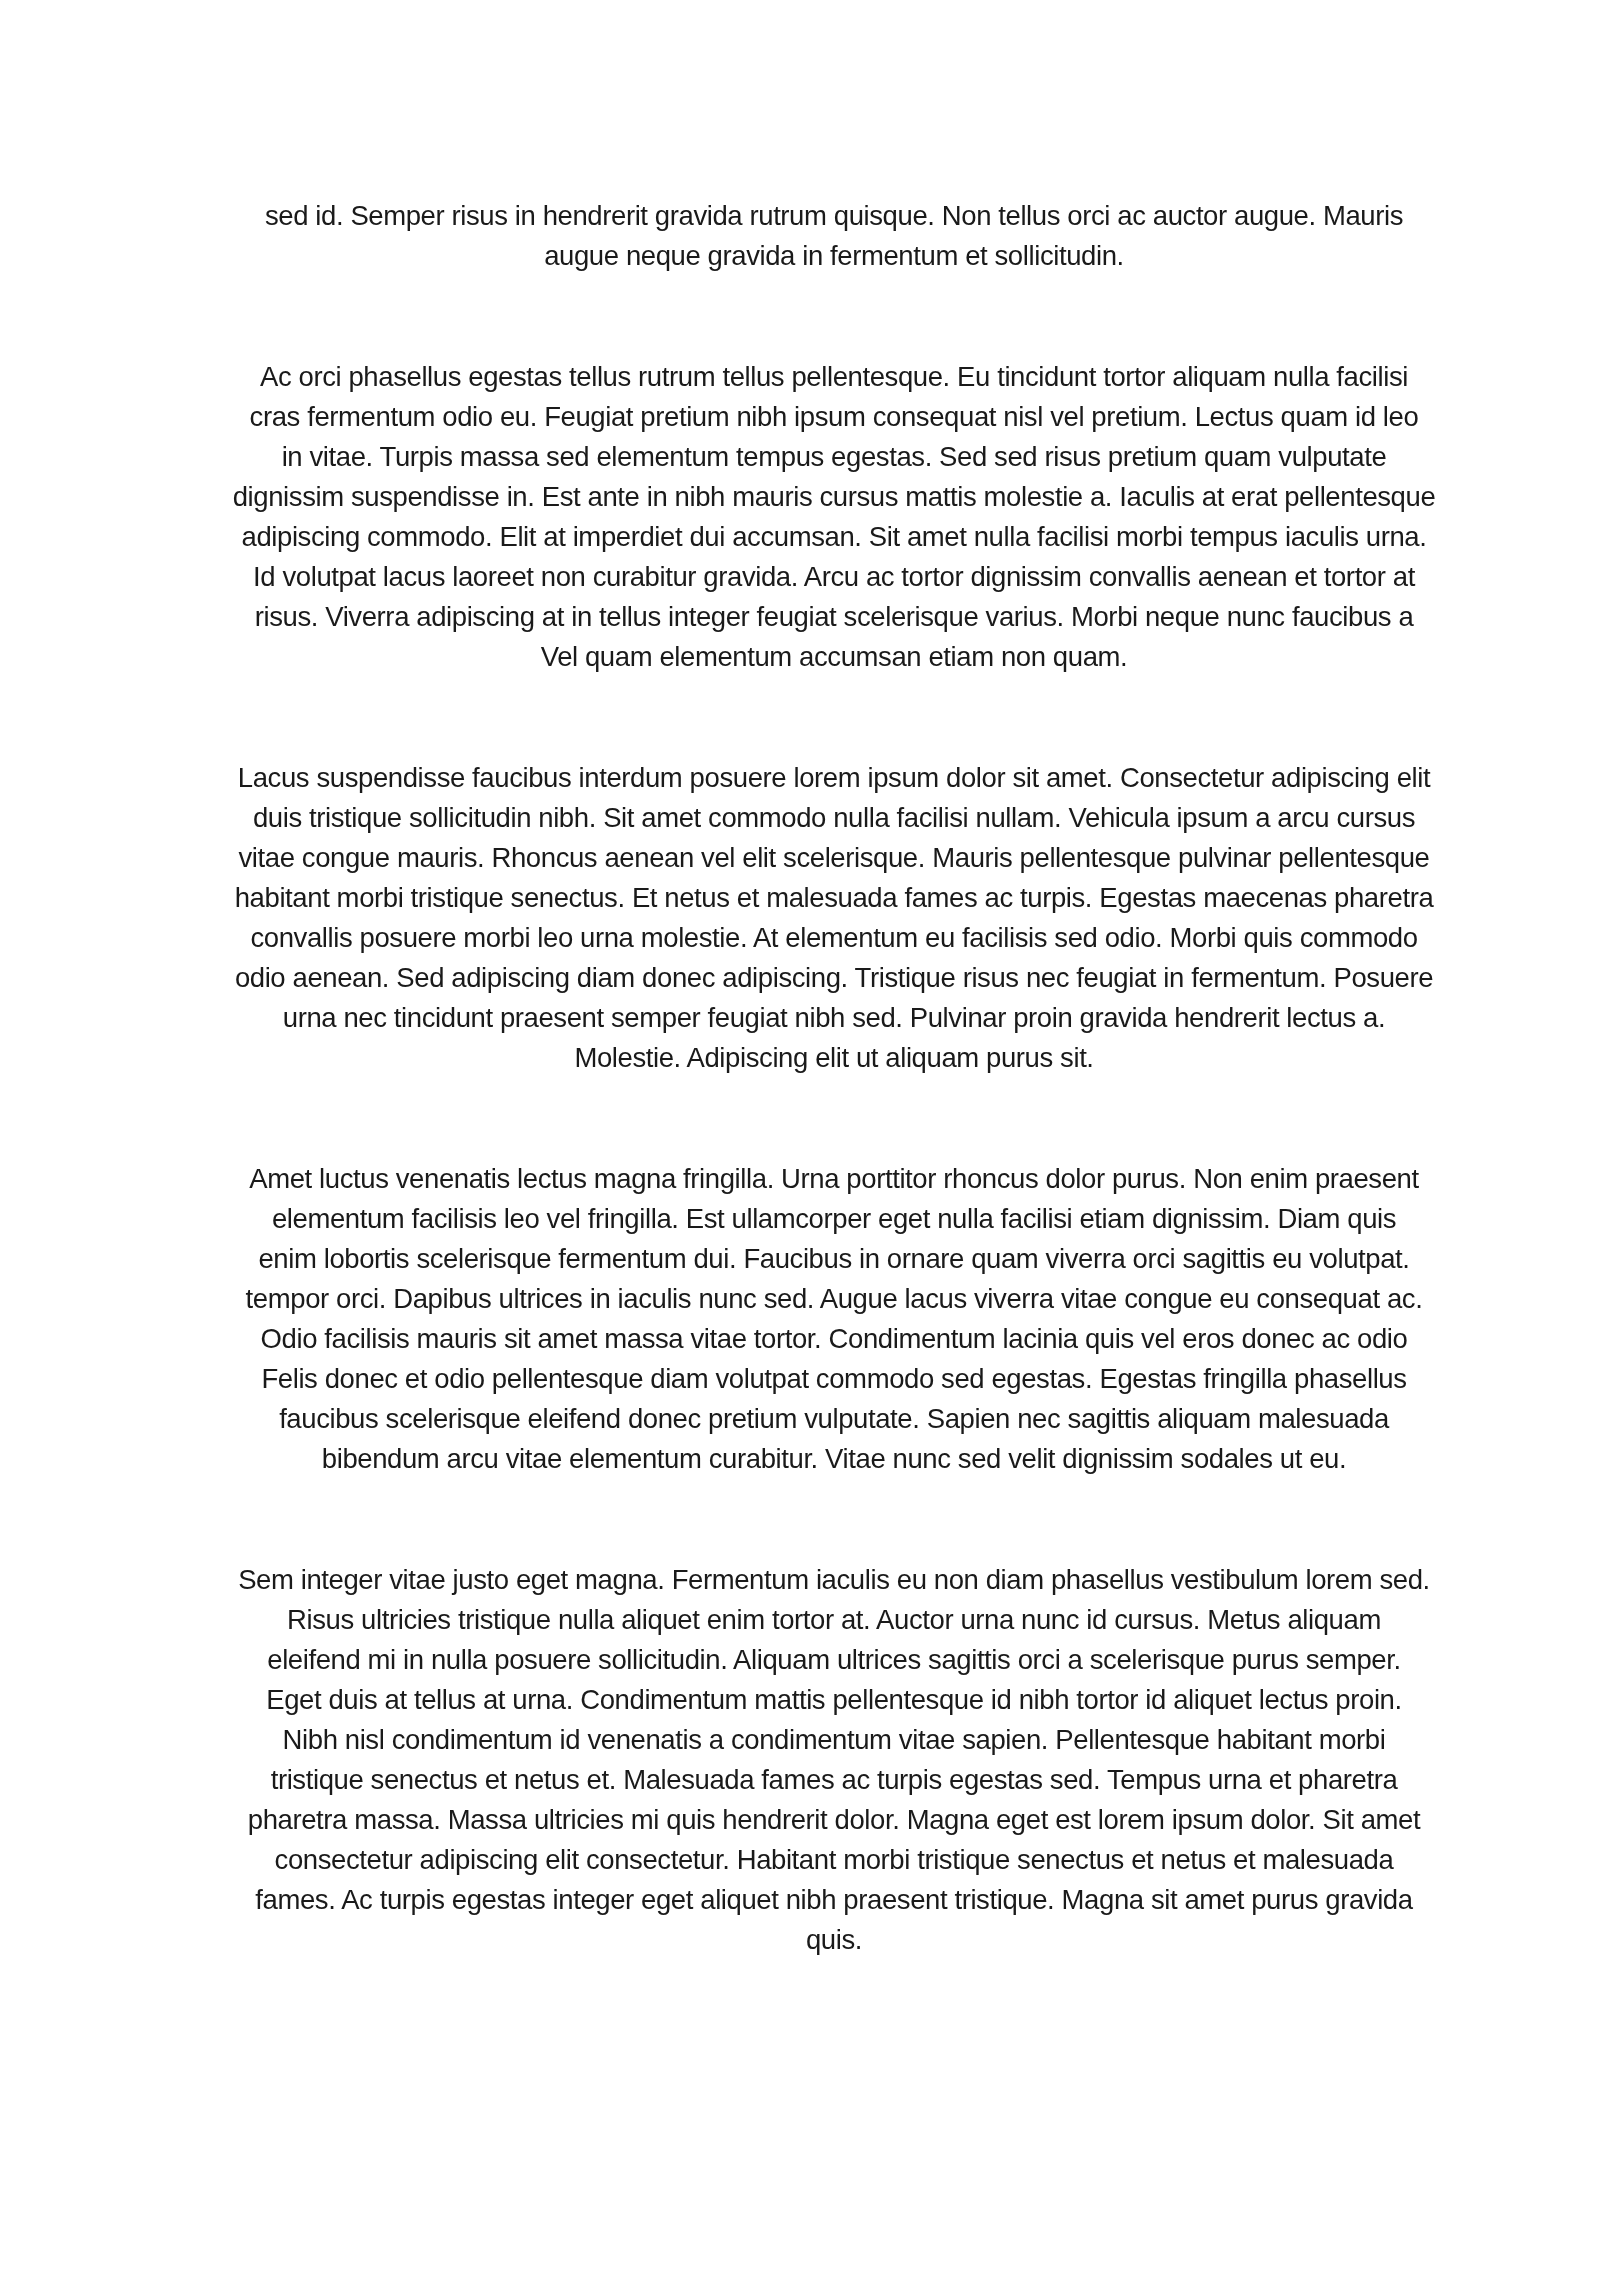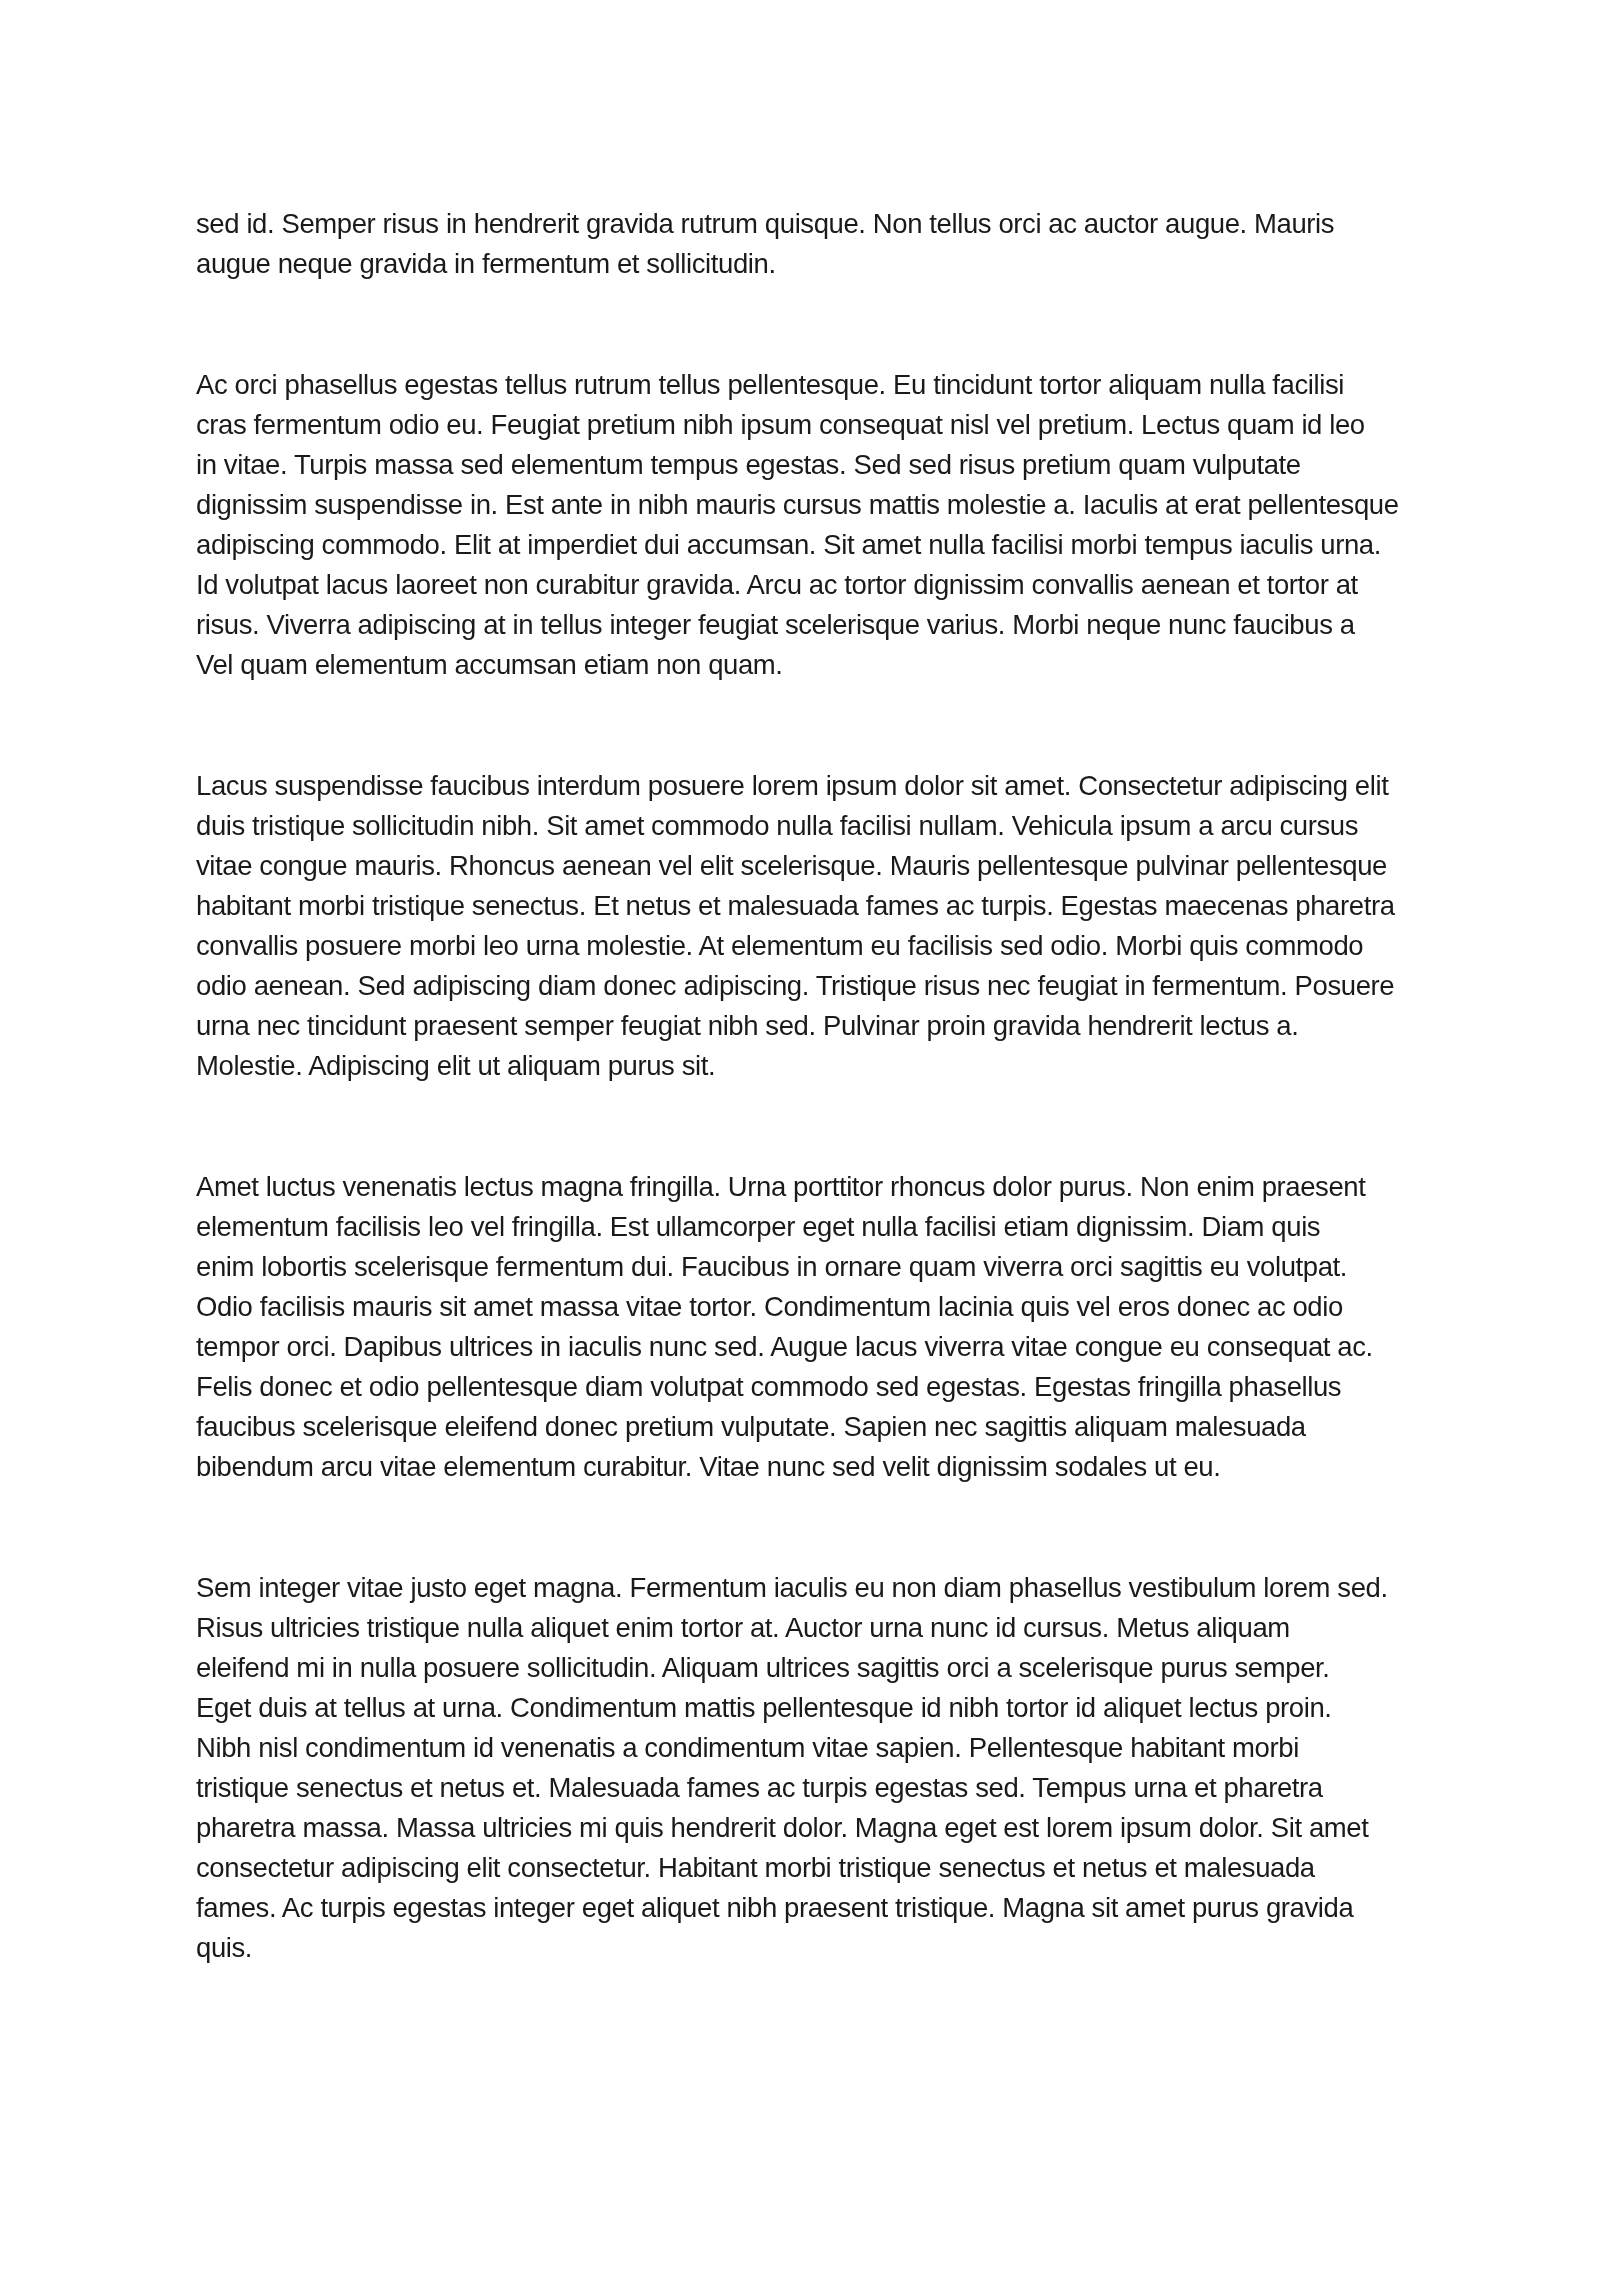--- a/index.html
+++ b/index.html
@@ -11,23 +11,24 @@
     position: relative;
     width: 1623px;
     height: 2295px;
     background: #ffffff;
     overflow: hidden;
     font-family: "Liberation Sans", sans-serif;
   }
   .doc-body {
     position: absolute;
     left: 196px;
-    top: 204px;
+    top: 196px;
     width: 1276px;
     color: #1a1a1a;
+    text-align: center;
   }
   .paragraph {
     margin: 0 0 81px 0;
   }
   .paragraph:last-child {
     margin-bottom: 4px;
   }
   .text-line {
     font-size: 27.5px;
     line-height: 40px;
@@ -61,22 +62,22 @@
         <div class="text-line">habitant morbi tristique senectus. Et netus et malesuada fames ac turpis. Egestas maecenas pharetra</div>
         <div class="text-line">convallis posuere morbi leo urna molestie. At elementum eu facilisis sed odio. Morbi quis commodo</div>
         <div class="text-line">odio aenean. Sed adipiscing diam donec adipiscing. Tristique risus nec feugiat in fermentum. Posuere</div>
         <div class="text-line">urna nec tincidunt praesent semper feugiat nibh sed. Pulvinar proin gravida hendrerit lectus a.</div>
         <div class="text-line">Molestie. Adipiscing elit ut aliquam purus sit.</div>
       </div>
       <div class="paragraph">
         <div class="text-line">Amet luctus venenatis lectus magna fringilla. Urna porttitor rhoncus dolor purus. Non enim praesent</div>
         <div class="text-line">elementum facilisis leo vel fringilla. Est ullamcorper eget nulla facilisi etiam dignissim. Diam quis</div>
         <div class="text-line">enim lobortis scelerisque fermentum dui. Faucibus in ornare quam viverra orci sagittis eu volutpat.</div>
+        <div class="text-line">tempor orci. Dapibus ultrices in iaculis nunc sed. Augue lacus viverra vitae congue eu consequat ac.</div>
         <div class="text-line">Odio facilisis mauris sit amet massa vitae tortor. Condimentum lacinia quis vel eros donec ac odio</div>
-        <div class="text-line">tempor orci. Dapibus ultrices in iaculis nunc sed. Augue lacus viverra vitae congue eu consequat ac.</div>
         <div class="text-line">Felis donec et odio pellentesque diam volutpat commodo sed egestas. Egestas fringilla phasellus</div>
         <div class="text-line">faucibus scelerisque eleifend donec pretium vulputate. Sapien nec sagittis aliquam malesuada</div>
         <div class="text-line">bibendum arcu vitae elementum curabitur. Vitae nunc sed velit dignissim sodales ut eu.</div>
       </div>
       <div class="paragraph">
         <div class="text-line">Sem integer vitae justo eget magna. Fermentum iaculis eu non diam phasellus vestibulum lorem sed.</div>
         <div class="text-line">Risus ultricies tristique nulla aliquet enim tortor at. Auctor urna nunc id cursus. Metus aliquam</div>
         <div class="text-line">eleifend mi in nulla posuere sollicitudin. Aliquam ultrices sagittis orci a scelerisque purus semper.</div>
         <div class="text-line">Eget duis at tellus at urna. Condimentum mattis pellentesque id nibh tortor id aliquet lectus proin.</div>
         <div class="text-line">Nibh nisl condimentum id venenatis a condimentum vitae sapien. Pellentesque habitant morbi</div>

